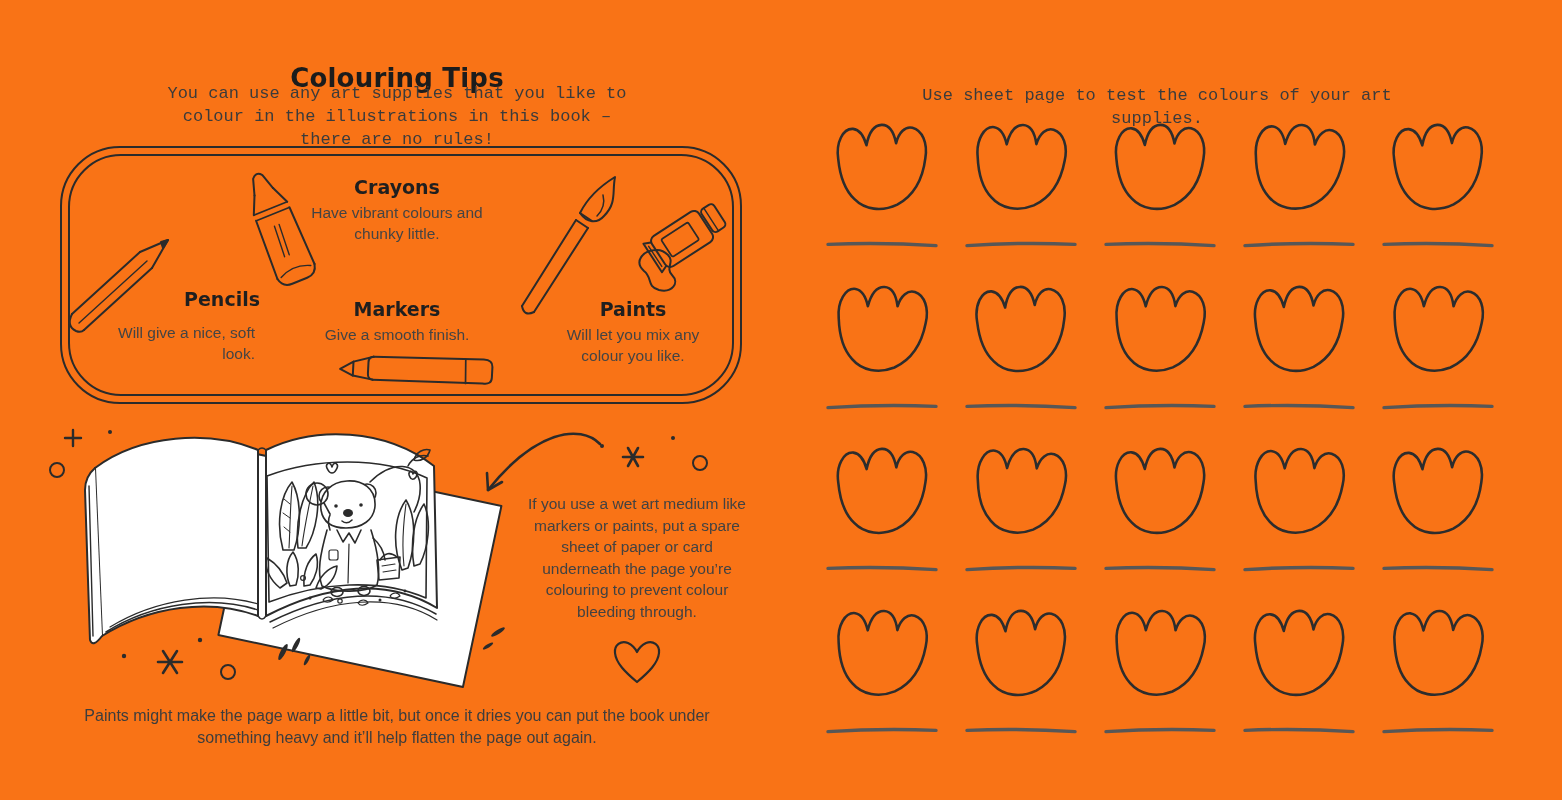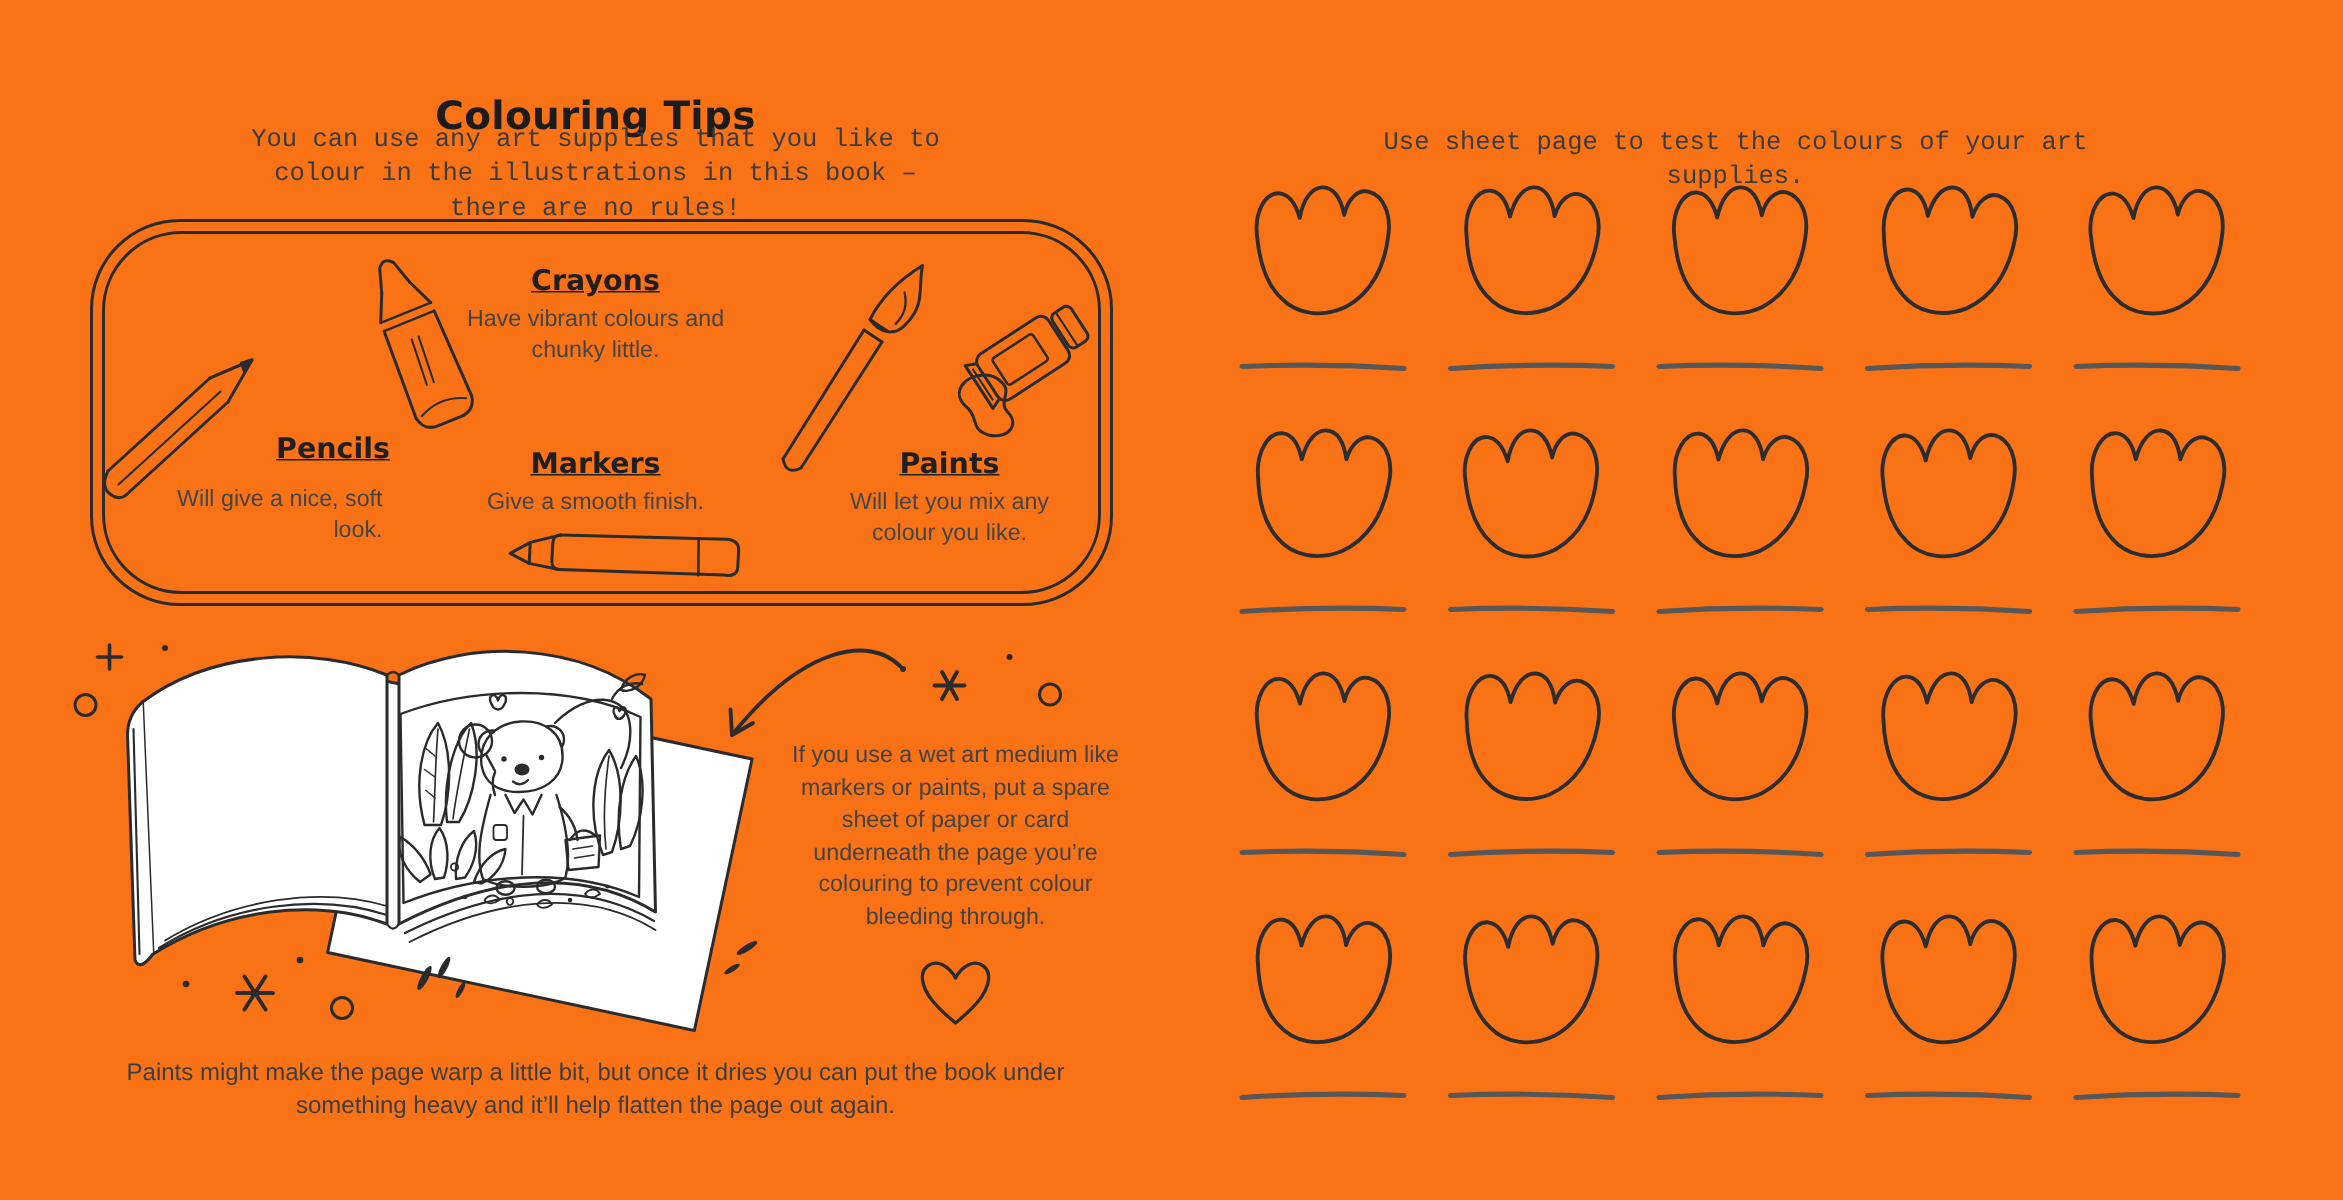--- a/index.html
+++ b/index.html
@@ -9,21 +9,21 @@
   .ctr{text-align:center;font-family:Liberation Mono, monospace;}
   .page-title{position:absolute;font-family:"DejaVu Sans",sans-serif;font-weight:700;
               font-size:26px;color:#1c1c1c;letter-spacing:.2px;}
   .page-sub{position:absolute;font-size:17px;line-height:23px;color:#3b3b3b;}
   
   .pcase{position:absolute;left:60px;top:146px;width:678px;height:254px;
          border:2.5px solid #2b2b2b;border-radius:60px;}
   .pcase-inner{position:absolute;inset:6px;border:2px solid #2b2b2b;border-radius:53px;}
   .supply{position:absolute;text-align:center;}
   .supply h3{margin:0 0 4px 0;font-family:"DejaVu Sans",sans-serif;font-weight:700;
-             font-size:19px;color:#1f1f1f;text-decoration:underline;}
+             font-size:19px;color:#1f1f1f;}
   .supply p{margin:0;font-size:15.5px;line-height:21px;color:#444;}
   .s-crayons{left:307px;top:176px;width:180px;}
   .s-pencils{left:110px;top:288px;width:150px;text-align:right;}
   .s-markers{left:292px;top:298px;width:210px;}
   .s-paints{left:548px;top:298px;width:170px;}
   .item{position:absolute;}
   svg{display:block;}
   .ink{stroke:#2b2b2b;fill:none;stroke-width:2;stroke-linecap:round;stroke-linejoin:round;}
   
   .tip-text{position:absolute;left:526px;top:493px;width:222px;font-size:15.5px;

